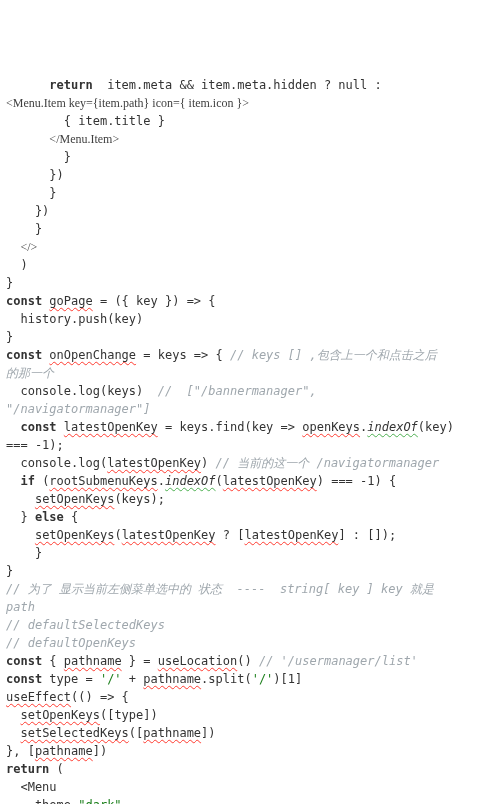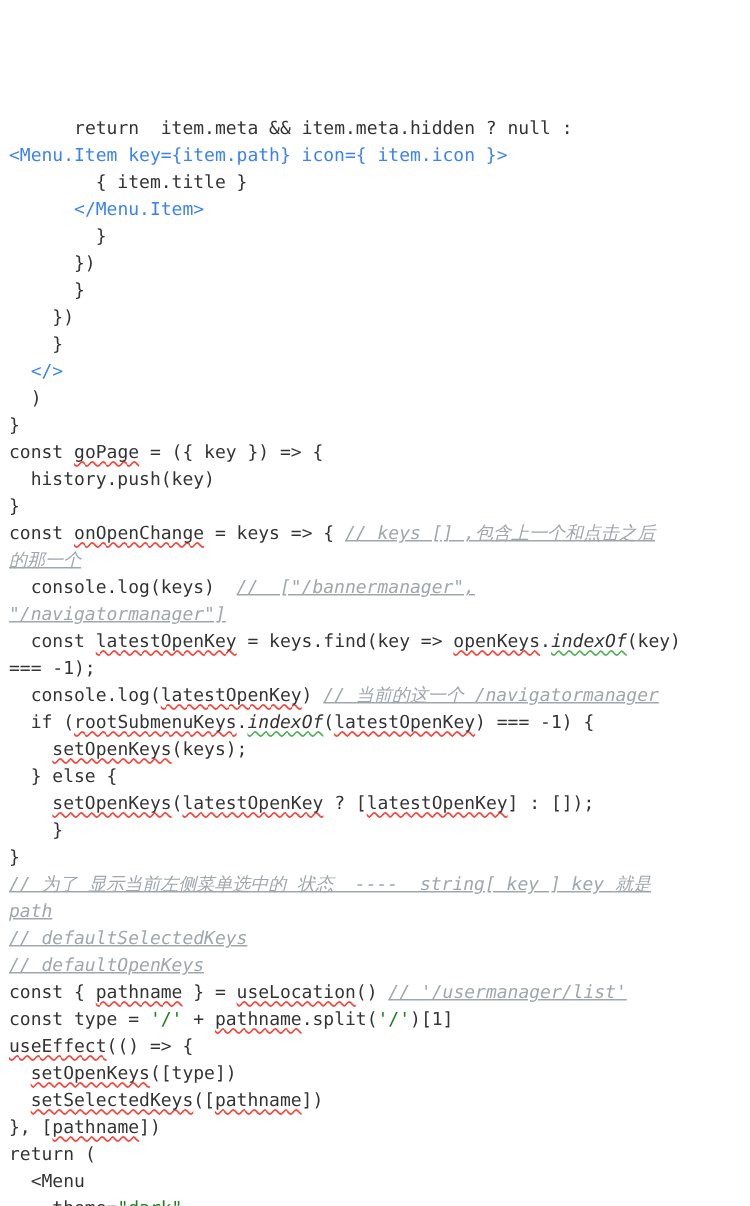--- a/index.html
+++ b/index.html
@@ -8,24 +8,24 @@
     font-family: "Consolas", "Menlo", "Monaco", monospace;
     font-size: 12px;
     line-height: 18px;
     background: #fff;
     color: #333;
     width: 500px;
     box-sizing: border-box;
     white-space: pre;
     overflow-x: hidden;
   }
-  .kw { font-weight: 400; text-align: right; }
+  .kw { font-weight: 700; text-align: right; }
   .str { color: #1b7f1b; }
-  .tag { color: #3b82f6; }
-  .cm { color: #9fa7ad; font-style: italic; text-decoration: underline; }
+  .tag { color: #404040; font-family: Liberation Serif, serif; }
+  .cm { color: #9fa7ad; font-style: italic; }
   .sq {
     text-decoration: underline wavy #ff3b30;
     text-decoration-thickness: 1px;
     text-underline-offset: 2px;
     text-decoration-skip-ink: none;
   }
   .sg {
     text-decoration: underline wavy #4caf50;
     text-decoration-thickness: 1px;
     text-underline-offset: 2px;

